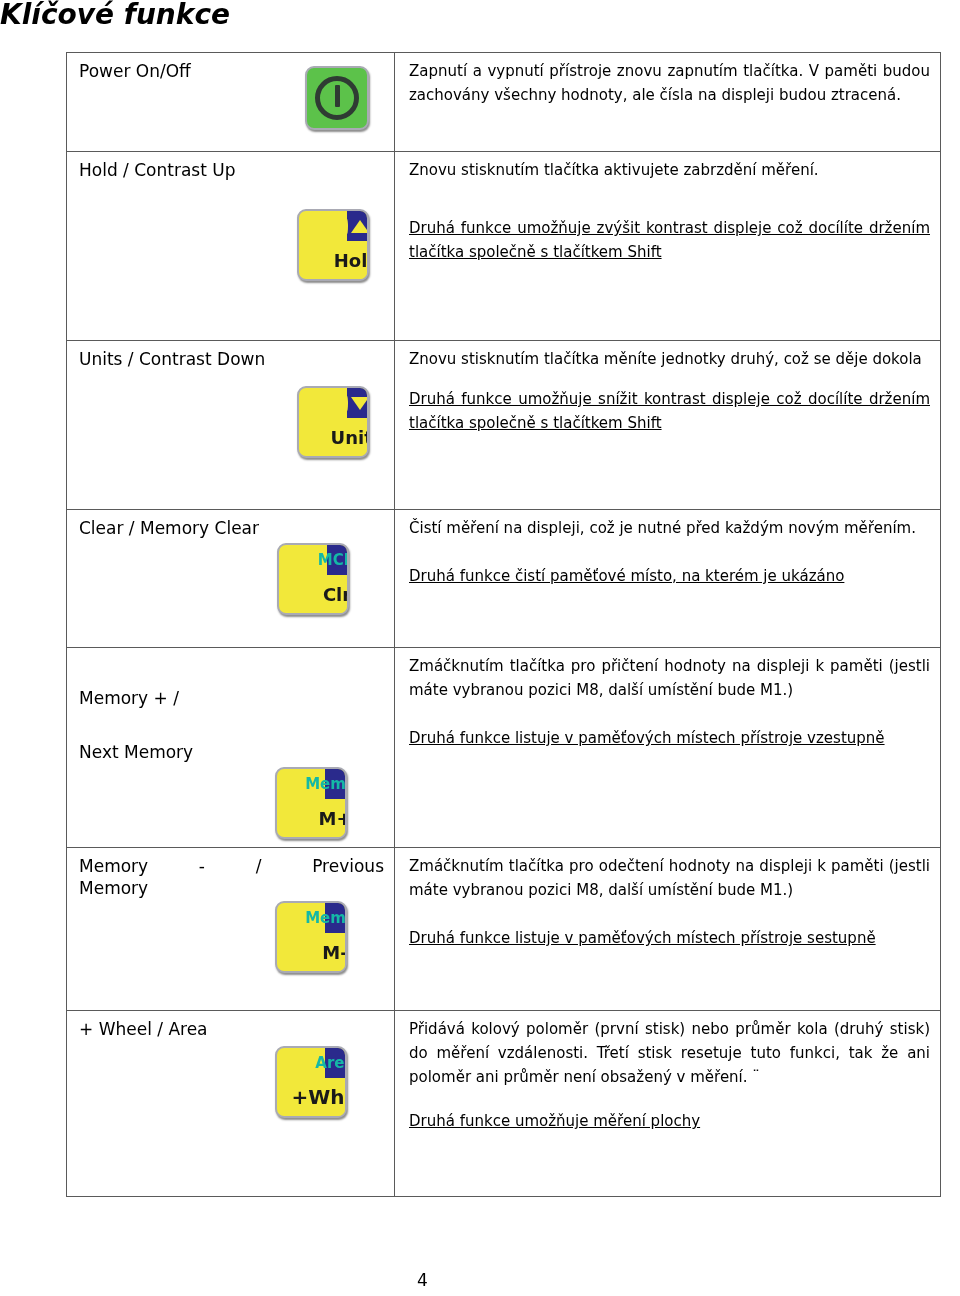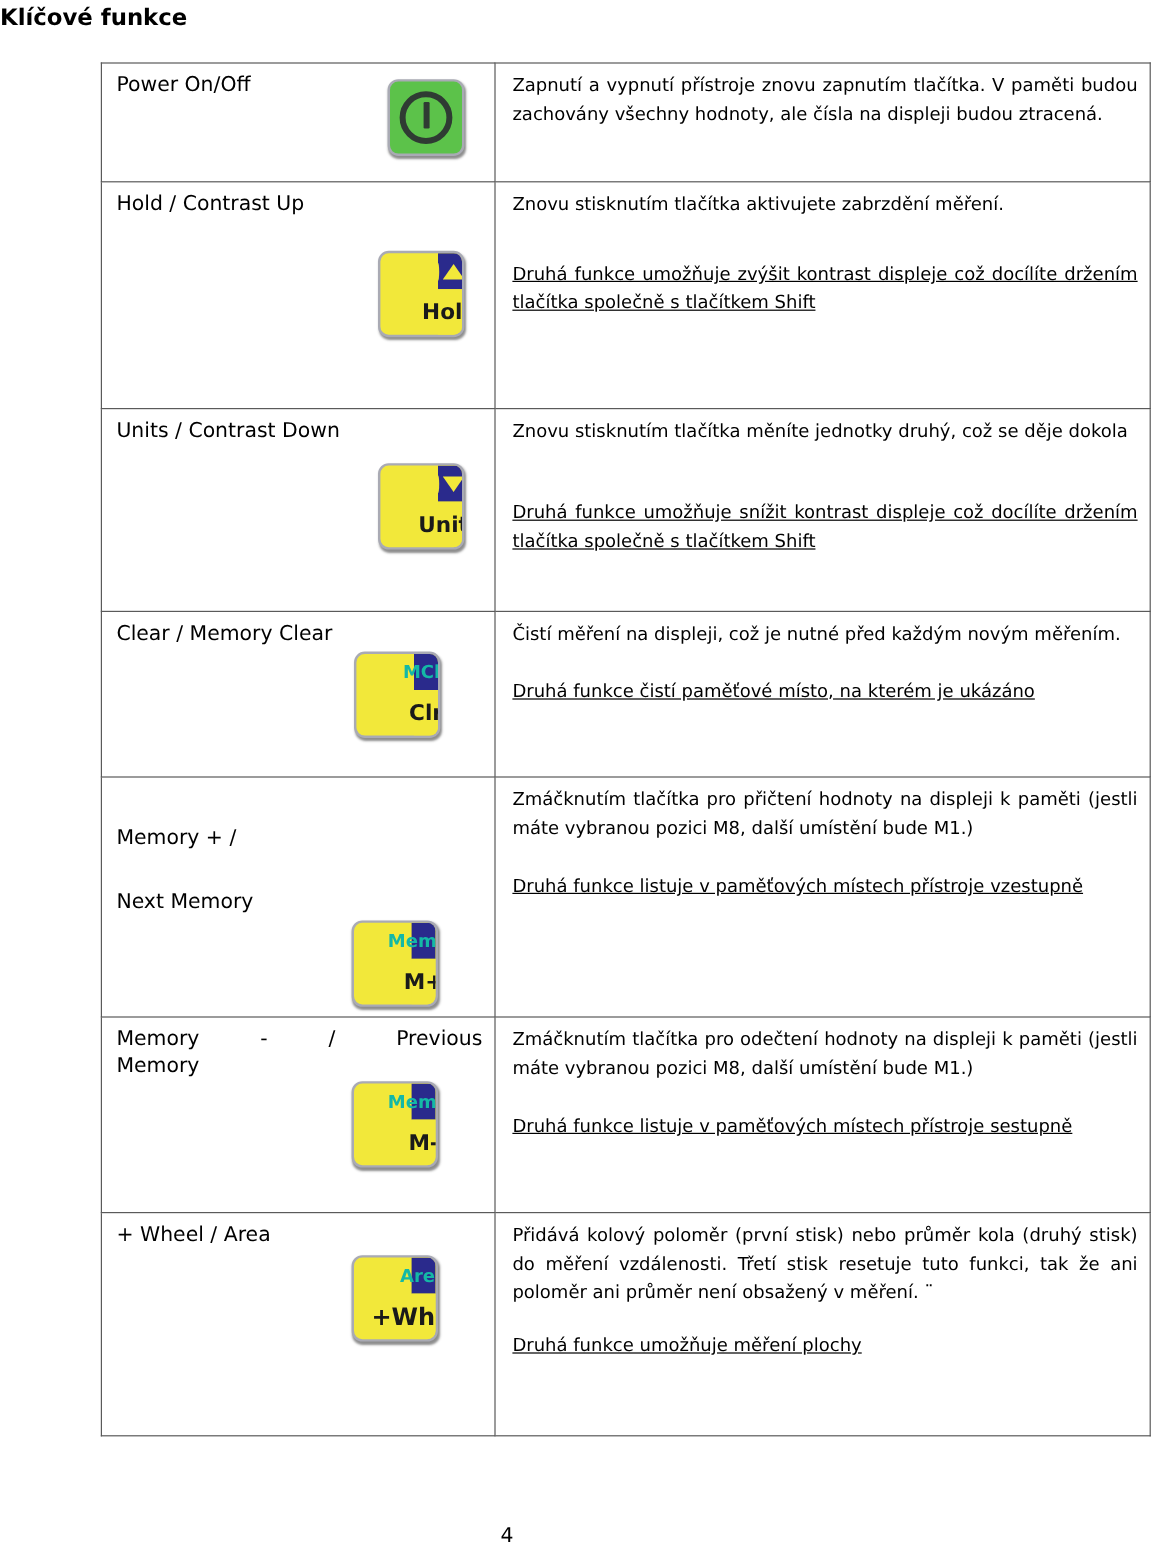--- a/index.html
+++ b/index.html
@@ -13,30 +13,31 @@
     font-family: "DejaVu Sans", sans-serif;
     color: #000000;
     position: relative;
     overflow: hidden;
   }
 
   .page-title {
     position: absolute;
     left: 0px;
     top: 2px;
-    font-size: 19px;
+    font-size: 28px;
     font-weight: bold;
     letter-spacing: 0px;
     line-height: 26px;
+    font-style: italic;
   }
 
   
   .key-table {
     position: absolute;
-    left: 84px;
+    left: 66px;
     top: 52px;
     width: 874px;
     border-collapse: collapse;
     table-layout: fixed;
     border-radius: 25px;
   }
   .key-table td {
     border: 1px solid #5a5a5a;
     vertical-align: top;
     padding: 0;
@@ -304,21 +305,21 @@
               <span class="contrast-circle"></span>
               <span class="tri-down"></span>
             </div>
             <div class="bot">Units</div>
           </div>
         </div>
       </td>
       <td class="col-right">
         <div class="desc">
           <p class="last-line-natural">Znovu stisknutím tlačítka měníte jednotky druhý, což se děje dokola</p>
-          <p style="margin-top:44px;">Druhá funkce umožňuje snížit kontrast displeje což docílíte držením tlačítka společně s tlačítkem Shift</p>
+          <p style="margin-top:16px;">Druhá funkce umožňuje snížit kontrast displeje což docílíte držením tlačítka společně s tlačítkem Shift</p>
         </div>
       </td>
     </tr>
 
     <tr>
       <td class="col-left" style="height:137px;">
         <div class="fn-label">Clear / Memory Clear</div>
         <div class="btn-wrap" style="padding-top:4px; padding-right:45px;">
           <div class="dev-btn btn-two">
             <div class="top">

